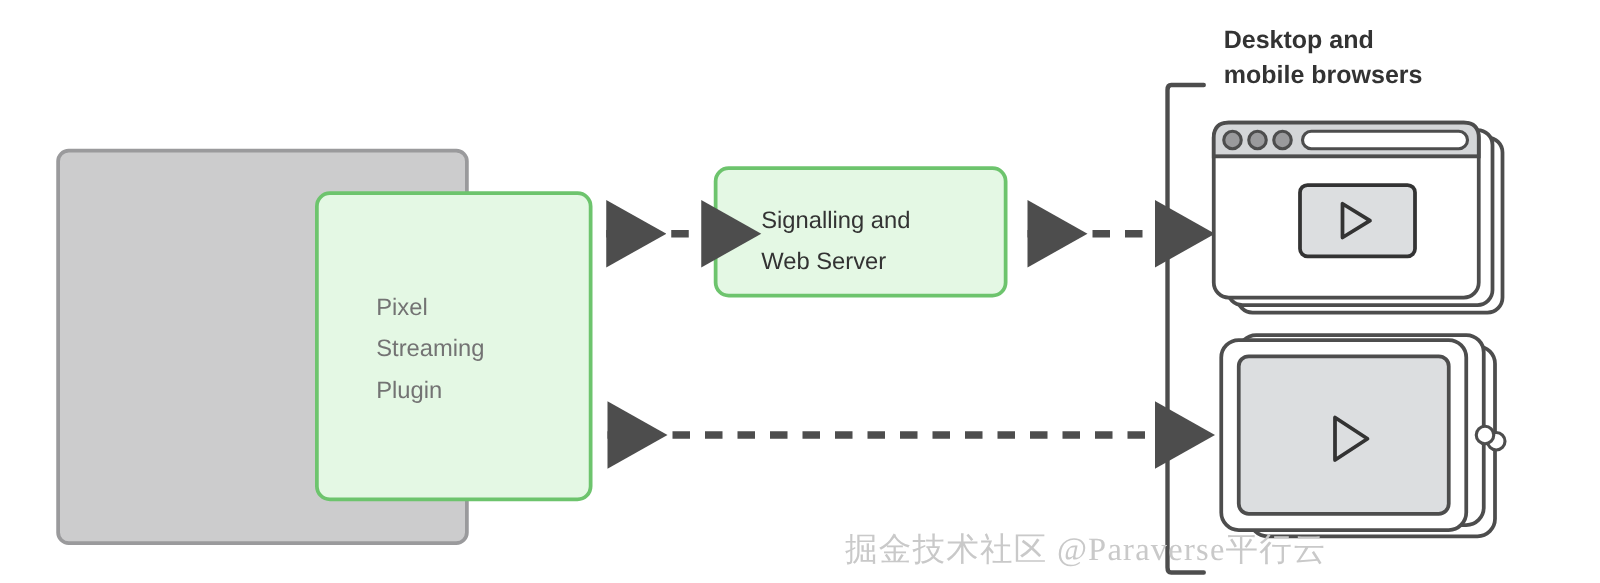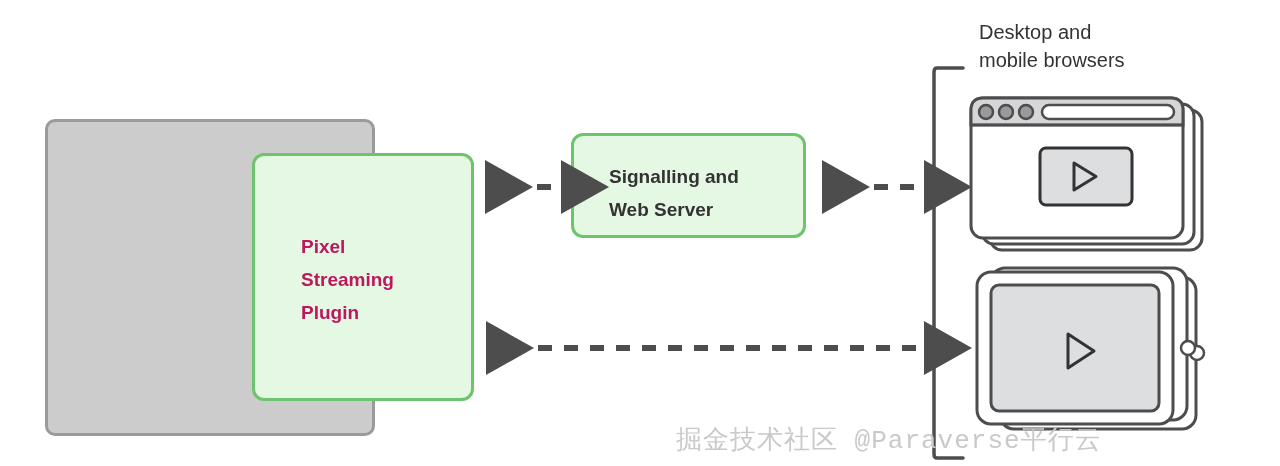--- a/index.html
+++ b/index.html
@@ -43,71 +43,71 @@
     width: 222px; height: 248px;
     background: #e4f8e4;
     border: 3px solid #6dc46d;
     border-radius: 12px;
     box-sizing: border-box;
   }
   #plugin-label {
     left: 301px; top: 230px;
     width: 160px;
     font-size: 19px;
-    font-weight: bold;
-    color: #be185d;
+    font-weight: normal;
+    color: #737373;
     line-height: 33px;
     white-space: pre-line;
   }
 
   
   #signalling-box {
     left: 571px; top: 133px;
     width: 235px; height: 105px;
     background: #e4f8e4;
     border: 3px solid #6dc46d;
     border-radius: 12px;
     box-sizing: border-box;
   }
   #signalling-label {
     left: 609px; top: 160px;
     width: 180px;
     font-size: 19px;
-    font-weight: bold;
+    font-weight: normal;
     color: #333333;
     line-height: 33px;
     white-space: pre-line;
   }
 
   
   #browsers-heading {
     left: 979px; top: 18px;
     width: 230px;
     font-size: 20px;
-    font-weight: normal;
+    font-weight: bold;
     color: #333333;
     line-height: 28px;
     white-space: pre-line;
   }
 
   
   .svg-layer {
     left: 0; top: 0;
     width: 1280px; height: 466px;
     pointer-events: none;
   }
 
   
   #watermark {
     left: 676px; top: 422px;
     font-size: 26px;
     color: #c9c9c9;
     letter-spacing: 1px;
     white-space: nowrap;
-    font-family: Liberation Mono, monospace;
+    font-family: Liberation Serif, serif;
   }
 </style>
 </head>
 <body>
 
 <div id="canvas">
 
   <div class="abs" id="ue-box"></div>
 
   <div class="abs" id="plugin-box"></div>

